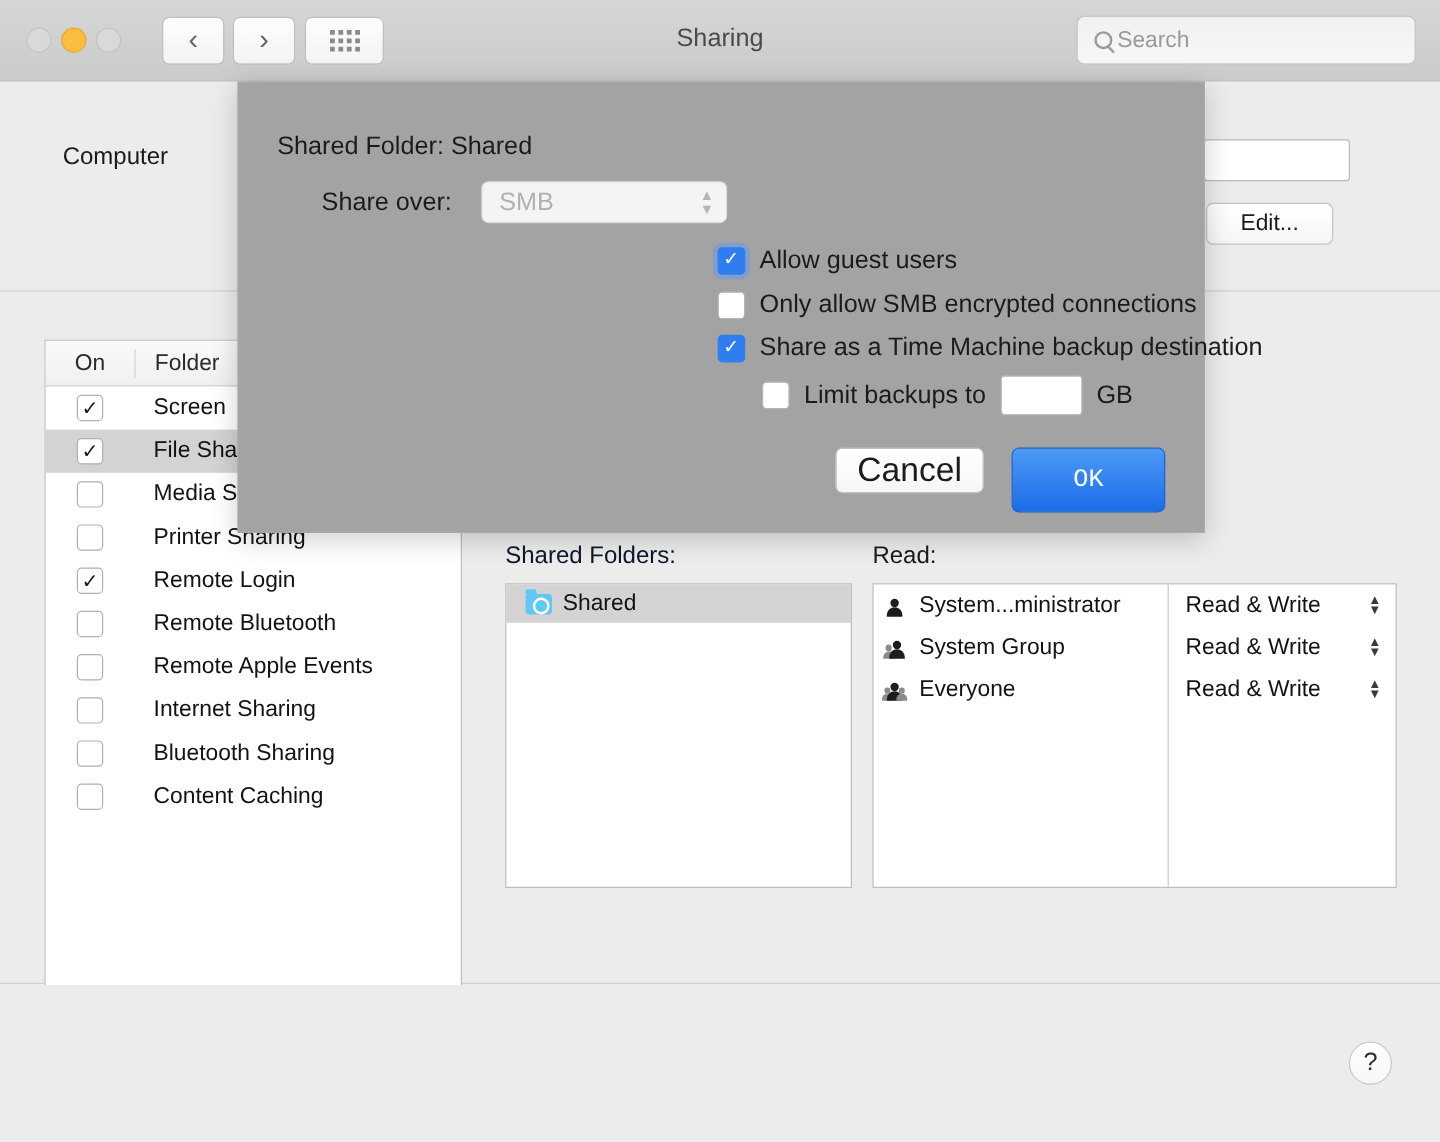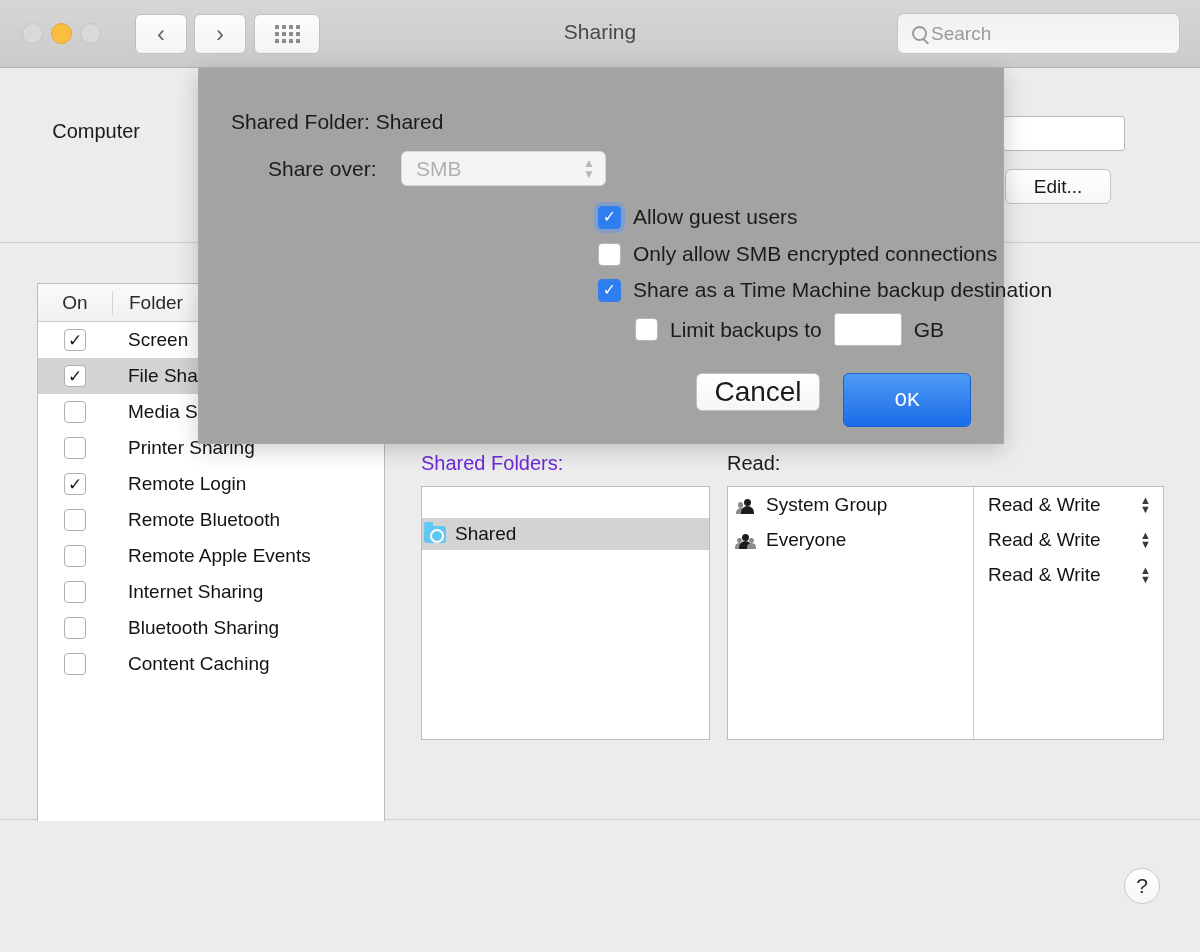--- a/index.html
+++ b/index.html
@@ -152,32 +152,32 @@
   .svc-row .label { padding-left: 16px; white-space: nowrap; text-align: center; }
   .cb {
     width: 22px; height: 22px; border-radius: 4px;
     background: #fff; border: 1px solid #b0b0b0;
     display: flex; align-items: center; justify-content: center;
     font-size: 17px; color: #1a1a1a; line-height: 1;
   }
 
   
   .sf-label {
-    position: absolute; left: 421px; top: 208px; font-size: 20px; color: #6d28d9;
+    position: absolute; left: 421px; top: 208px; font-size: 20px; color: #0f172a;
   }
   .us-label {
     position: absolute; left: 727px; top: 208px; font-size: 20px; color: #1b1b1b;
   }
   .sf-list {
     position: absolute; left: 421px; top: 242px; width: 289px; height: 254px;
     background: #ffffff; border: 1px solid #bcbcbc;
   }
   .sf-row {
     display: flex; align-items: center; gap: 9px; height: 32px;
-    padding-left: 2px; font-size: 19px; color: #131313; margin-top: 31px;
+    padding-left: 16px; font-size: 19px; color: #131313;
   }
   .sf-row.sel { background: #d3d3d3; }
   .folder-ico {
     width: 22px; height: 17px; position: relative; flex: none;
     background: #61c8f5; border-radius: 2px 3px 3px 3px;
   }
   .folder-ico::before {
     content: ""; position: absolute; left: 0; top: -4px; width: 9px; height: 4px;
     background: #61c8f5; border-radius: 2px 2px 0 0;
   }
@@ -396,20 +396,27 @@
             <span>Shared</span>
           </div>
         </div>
     </div>
 
     <div class="splitdot"></div>
 
     <div class="us-label">Read:</div>
     <div class="us-list">
       <div class="us-names" id="us-names">
+          <div class="us-row">
+            <span class="uicon">
+              <i class="p head" style="left: 6px; bottom: 8px; height: 7px; width: 7px;"></i>
+              <i class="p body" style="left: 3px; width: 13px; height: 8px;"></i>
+            </span>
+            <span>System...ministrator</span>
+          </div>
           <div class="us-row">
             <span class="uicon">
               <i class="p head g" style="left: 2px; bottom: 6px; height: 5.25px; width: 5.25px;"></i>
               <i class="p body g" style="left: -0.25px; width: 9.75px; height: 6px;"></i>
               <i class="p head" style="left: 8px; bottom: 8px; height: 7px; width: 7px;"></i>
               <i class="p body" style="left: 5px; width: 13px; height: 8px;"></i>
             </span>
             <span>System Group</span>
           </div>
           <div class="us-row">

